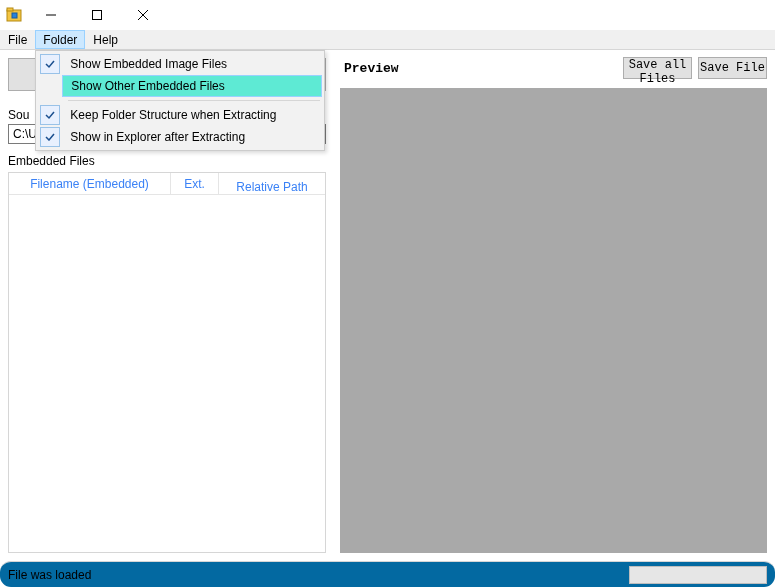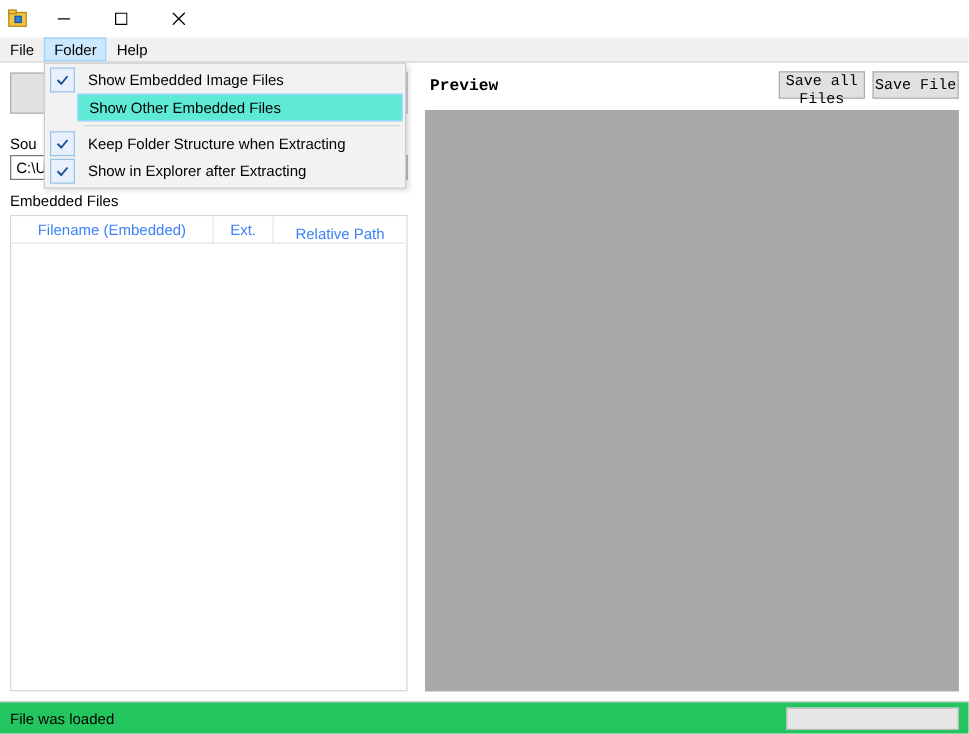--- a/index.html
+++ b/index.html
@@ -216,26 +216,27 @@
   }
   .preview-area {
     flex: 1;
     background: #a9a9a9;
     border: 1px solid #a9a9a9;
   }
 
   
   .statusbar {
     height: 26px;
-    background: #22c55e;
+    background: #0369a1;
     border-top: 1px solid #d6d6d6;
     display: flex;
     align-items: center;
     padding: 0 8px;
     position: relative;
+    border-radius: 11px;
   }
   .status-text { flex: 1; }
   .status-box {
     width: 138px;
     height: 18px;
     border: 1px solid #bdbdbd;
     background: #e6e6e6;
   }
 </style>
 </head>

